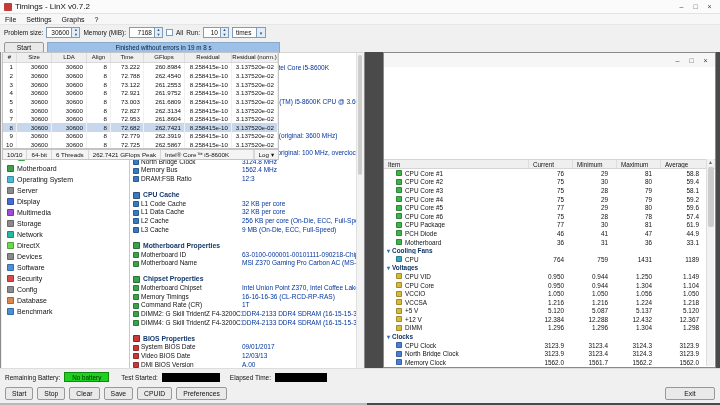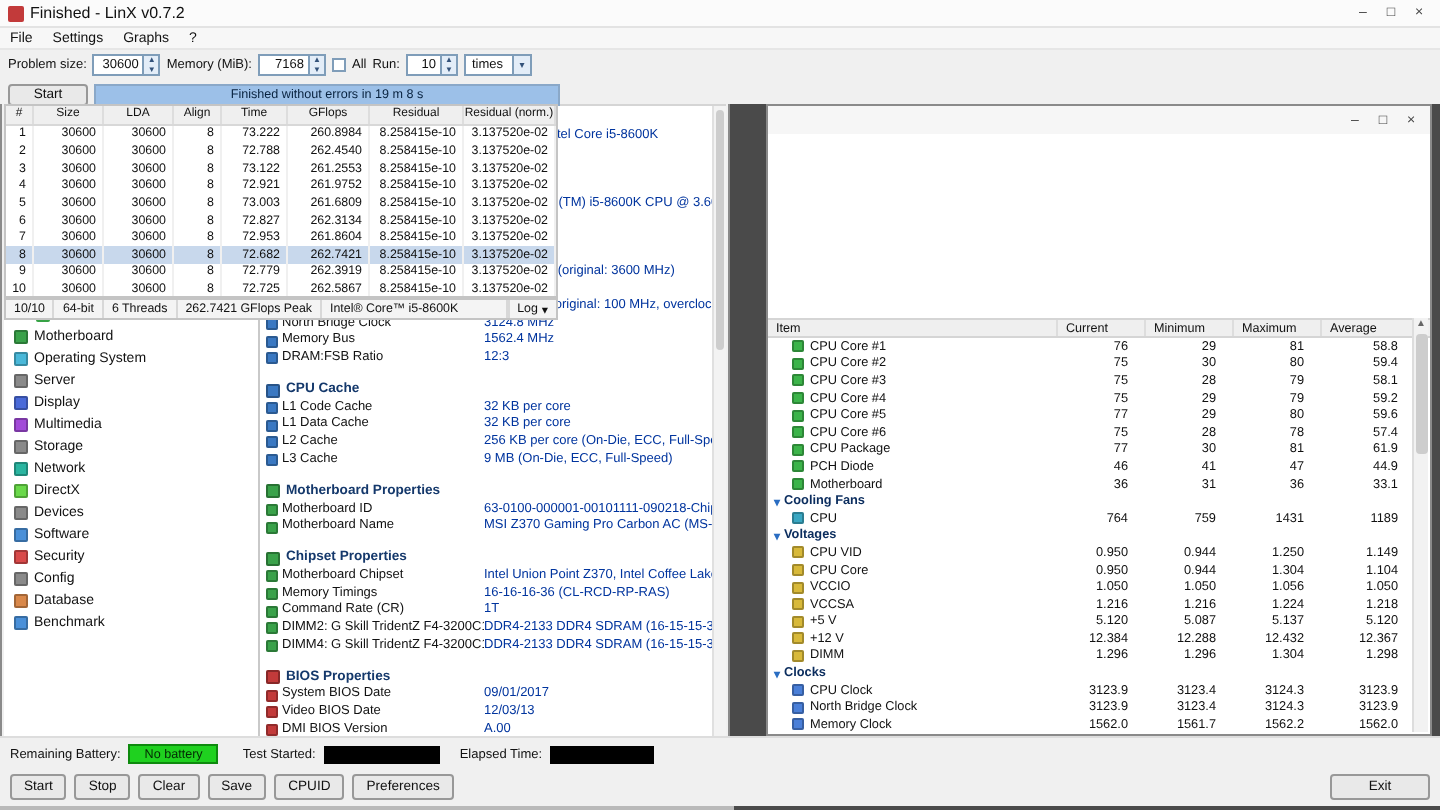--- a/index.html
+++ b/index.html
@@ -453,21 +453,21 @@
           <div id="aida-thumb"></div>
         </div>
     </div>
   </div>
 </div>
 
 <div id="linx">
   <div id="linx-top">
     <div class="titlebar" style="background:#fbfbfb">
       <span class="app-ico" style="background:#c23a3a"></span>
-      <span>Finished - LinX v0.7.2</span>
+      <span>Timings - LinX v0.7.2</span>
       <span class="win-btns">
         <span class="win-btn">–</span>
         <span class="win-btn">□</span>
         <span class="win-btn">×</span>
       </span>
     </div>
     <div class="menubar" id="linx-menubar">
         <span class="menu-item">File</span>
         <span class="menu-item">Settings</span>
         <span class="menu-item">Graphs</span>

